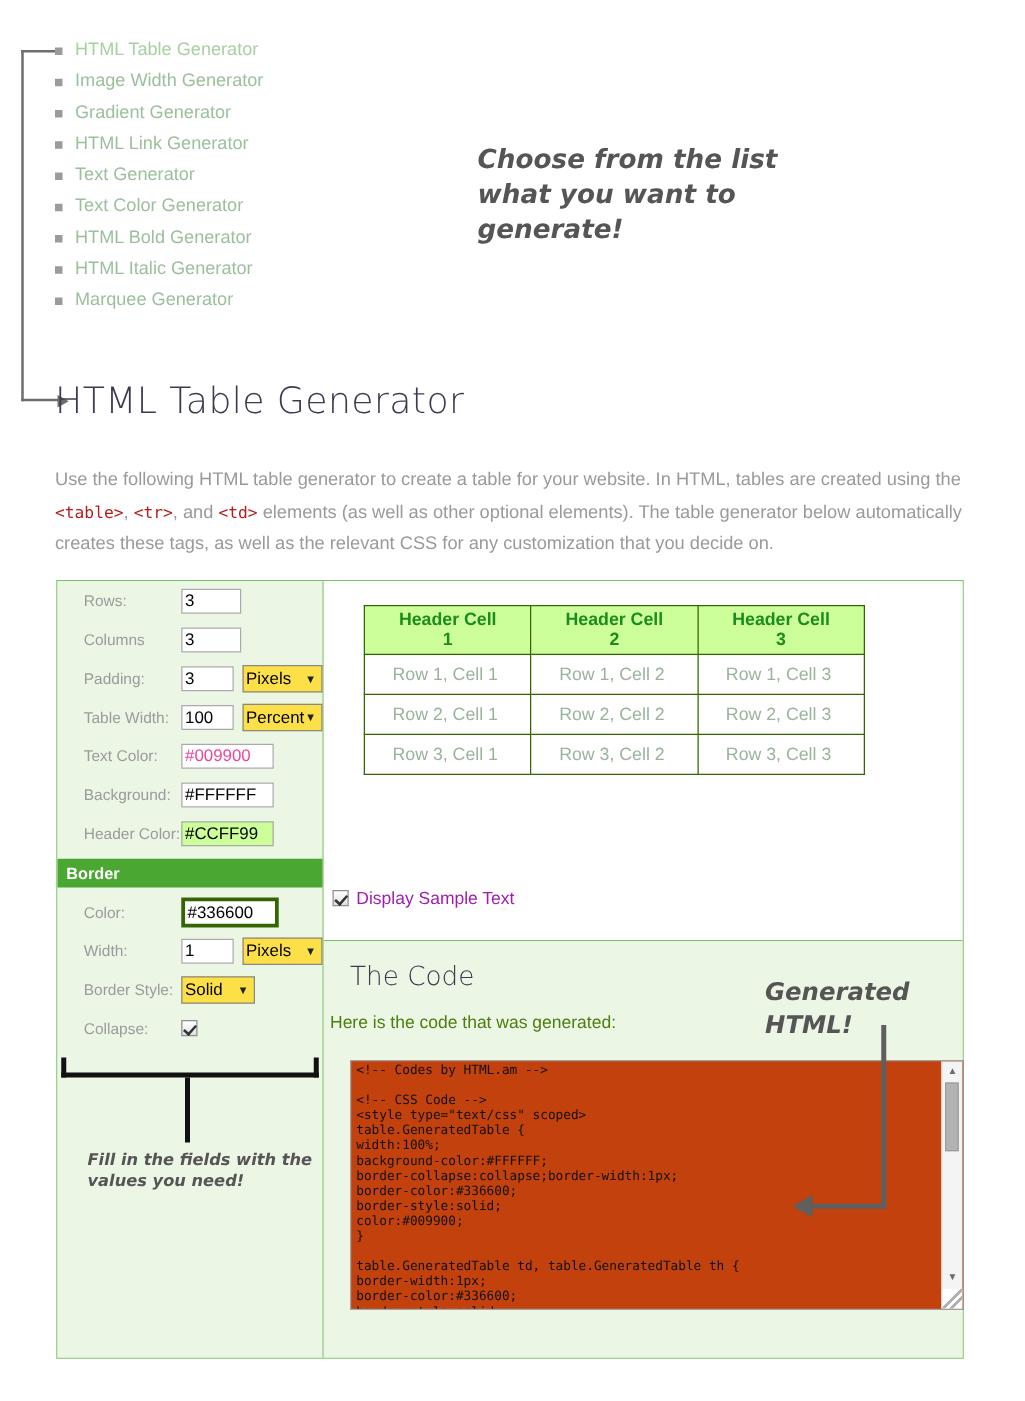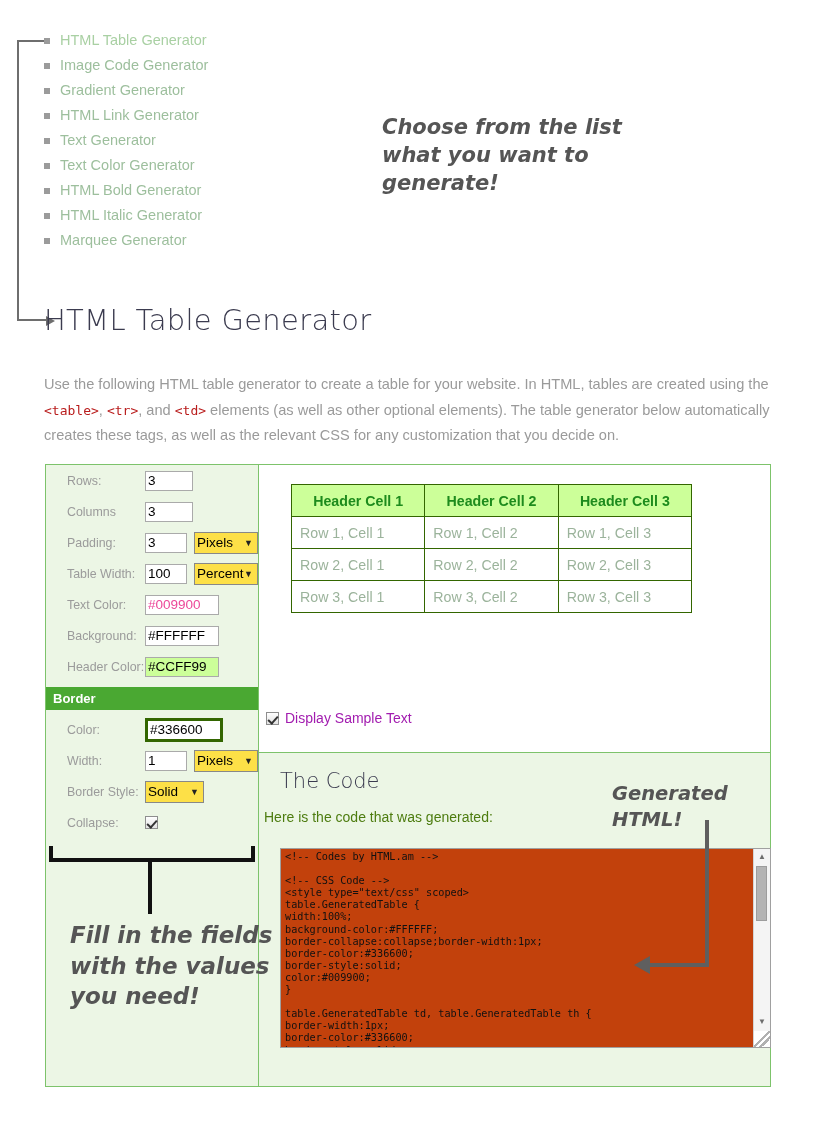--- a/index.html
+++ b/index.html
@@ -79,21 +79,21 @@
   }
   #annot-choose {
     left: 382px;
     top: 114px;
     font-size: 21px;
     width: 300px;
   }
   #annot-fill {
     left: 70px;
     top: 920px;
-    font-size: 23px;
+    font-size: 13px;
     width: 210px;
   }
   #annot-generated {
     left: 612px;
     top: 781px;
     font-size: 19.5px;
     width: 180px;
   }
 
   
@@ -273,21 +273,21 @@
     position: absolute;
     left: 32px;
     top: 19px;
     width: 401px;
     border-collapse: collapse;
     border: 1px solid #336600;
     background: #ffffff;
   }
   #sample-table th, #sample-table td {
     border: 1px solid #336600;
-    padding: 3px 8px;
+    padding: 3px 22px;
     font-size: 14.2px;
     height: 25px;
     text-align: left;
   }
   #sample-table th {
     background: #ccff99;
     color: #1d8b1d;
     font-weight: bold;
     text-align: center;
   }
@@ -424,21 +424,21 @@
 
 <div class="list-bracket"></div>
 
 <ul id="gen-list">
   <li class="first">
     <span class="bullet"></span>
     <span class="label">HTML Table Generator</span>
   </li>
   <li>
     <span class="bullet"></span>
-    <span class="label">Image Code Generator</span>
+    <span class="label">Image Width Generator</span>
   </li>
   <li>
     <span class="bullet"></span>
     <span class="label">Gradient Generator</span>
   </li>
   <li>
     <span class="bullet"></span>
     <span class="label">HTML Link Generator</span>
   </li>
   <li>

